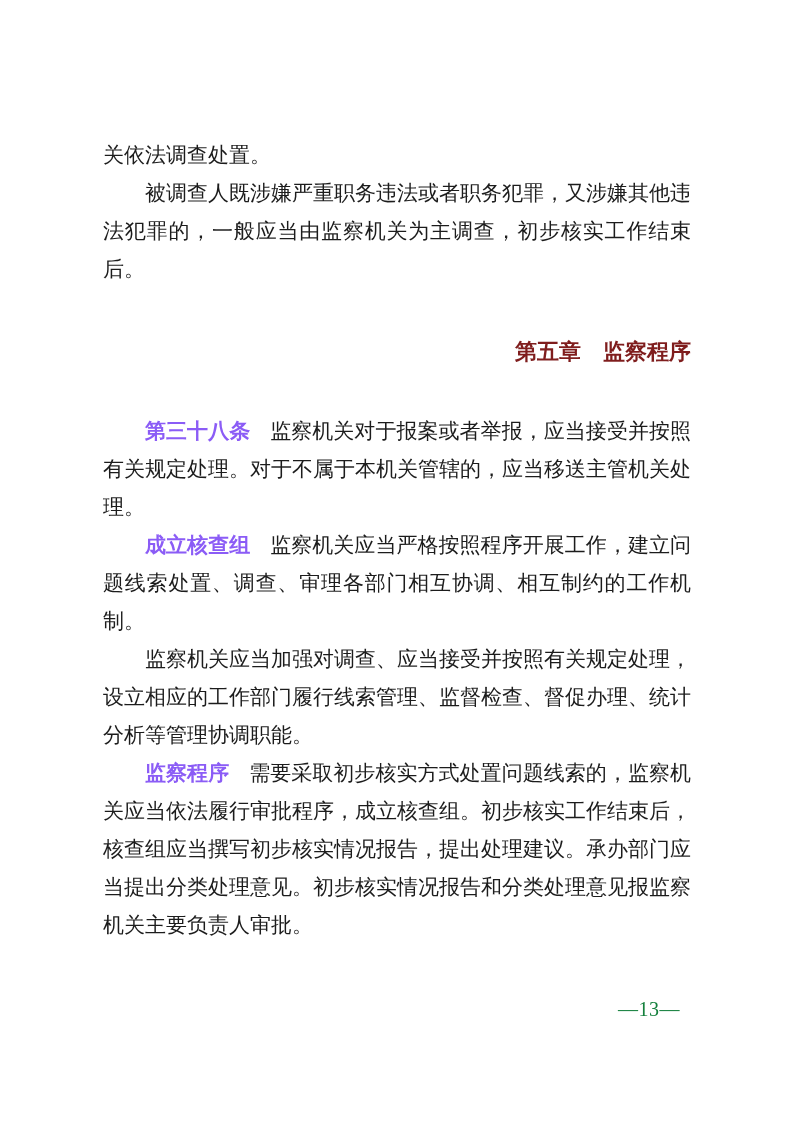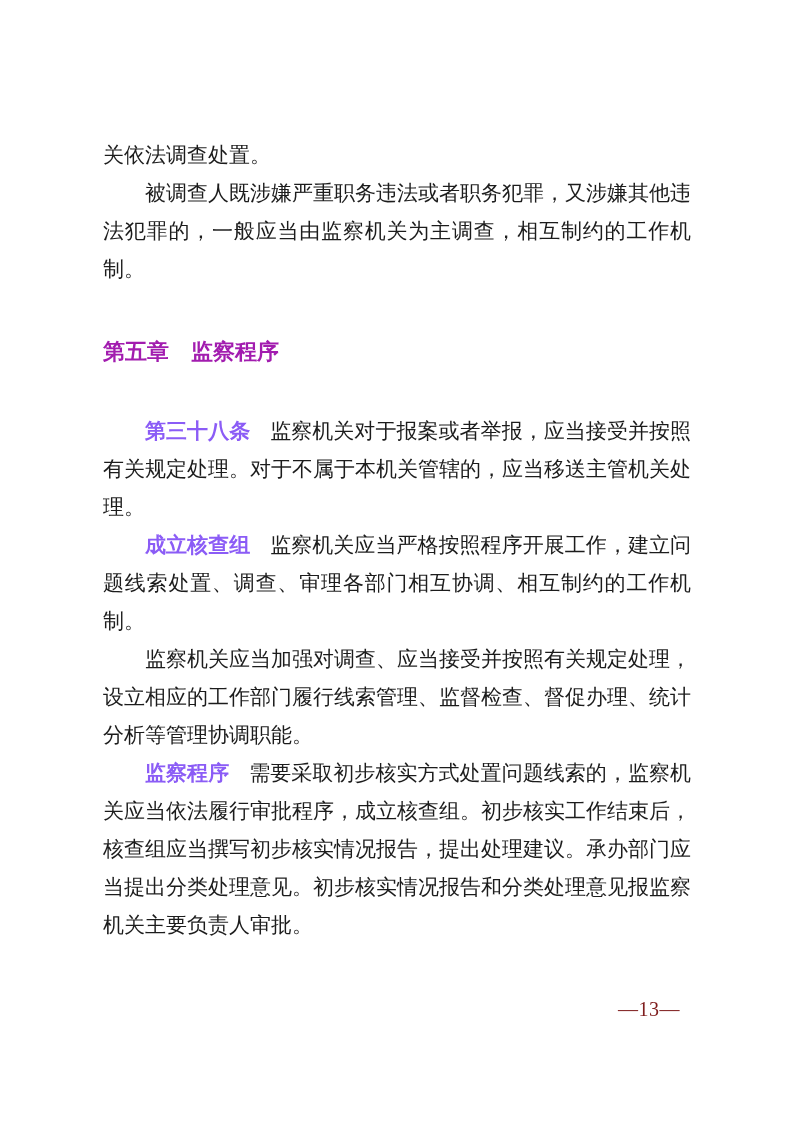--- a/index.html
+++ b/index.html
@@ -34,51 +34,51 @@
     text-indent: 0;
   }
   .para.indent {
     text-indent: 2em;
   }
   .chapter {
     margin: 45px 0 41px 0;
     font-size: 22px;
     line-height: 38px;
     font-weight: 700;
-    text-align: left;
+    text-align: right;
     text-indent: 0;
     font-family: Liberation Serif, serif;
-    color: #a21caf;
+    color: #7f1d1d;
   }
   .art-num {
     font-weight: 700;
     margin-right: 0.95em;
     color: #8b5cf6;
   }
   .page-num {
     position: absolute;
     left: 618px;
     top: 997px;
     font-size: 20px;
     line-height: 24px;
     letter-spacing: 0.5px;
-    color: #7f1d1d;
+    color: #15803d;
     font-family: "Liberation Serif", "DejaVu Serif", serif;
   }
 </style>
 </head>
 <body>
 
 <div class="page">
 
   <div class="content">
 
     <p class="para">关依法调查处置。</p>
 
-    <p class="para indent">被调查人既涉嫌严重职务违法或者职务犯罪，又涉嫌其他违法犯罪的，一般应当由监察机关为主调查，相互制约的工作机制。</p>
+    <p class="para indent">被调查人既涉嫌严重职务违法或者职务犯罪，又涉嫌其他违法犯罪的，一般应当由监察机关为主调查，初步核实工作结束后。</p>
 
     <h2 class="chapter">第五章　监察程序</h2>
 
     <p class="para indent"><span class="art-num">第三十八条</span><span>监察机关对于报案或者举报，应当接受并按照有关规定处理。对于不属于本机关管辖的，应当移送主管机关处理。</span></p>
 
     <p class="para indent"><span class="art-num">成立核查组</span><span>监察机关应当严格按照程序开展工作，建立问题线索处置、调查、审理各部门相互协调、相互制约的工作机制。</span></p>
 
     <p class="para indent">监察机关应当加强对调查、应当接受并按照有关规定处理，设立相应的工作部门履行线索管理、监督检查、督促办理、统计分析等管理协调职能。</p>
 
 

